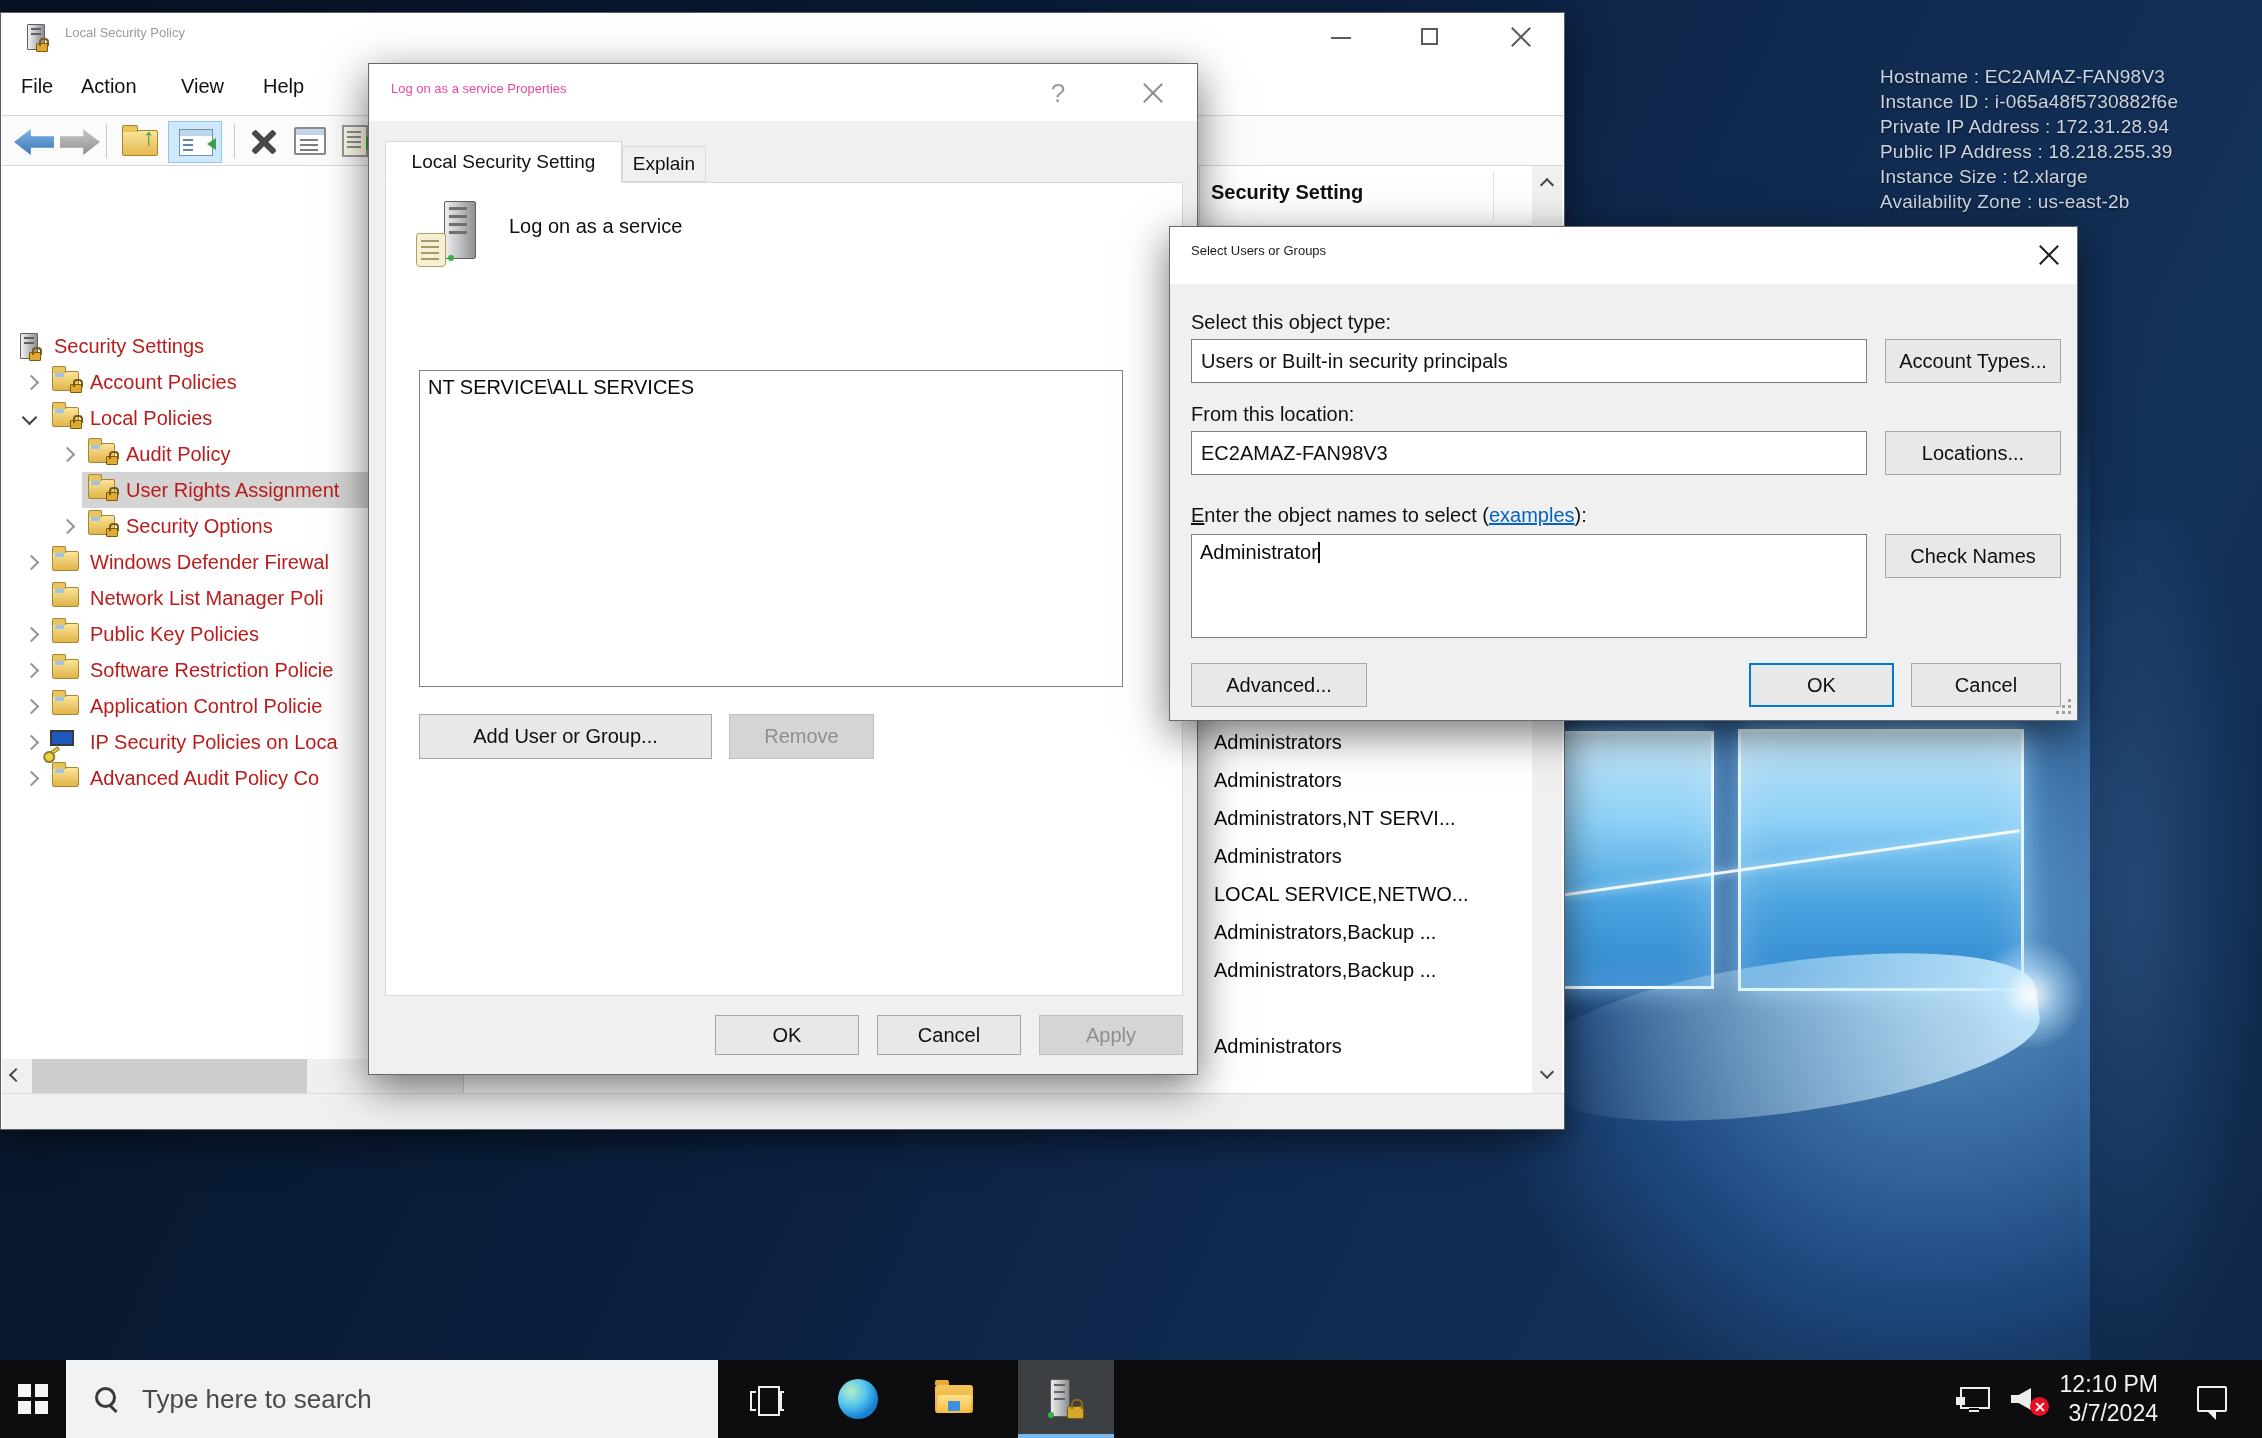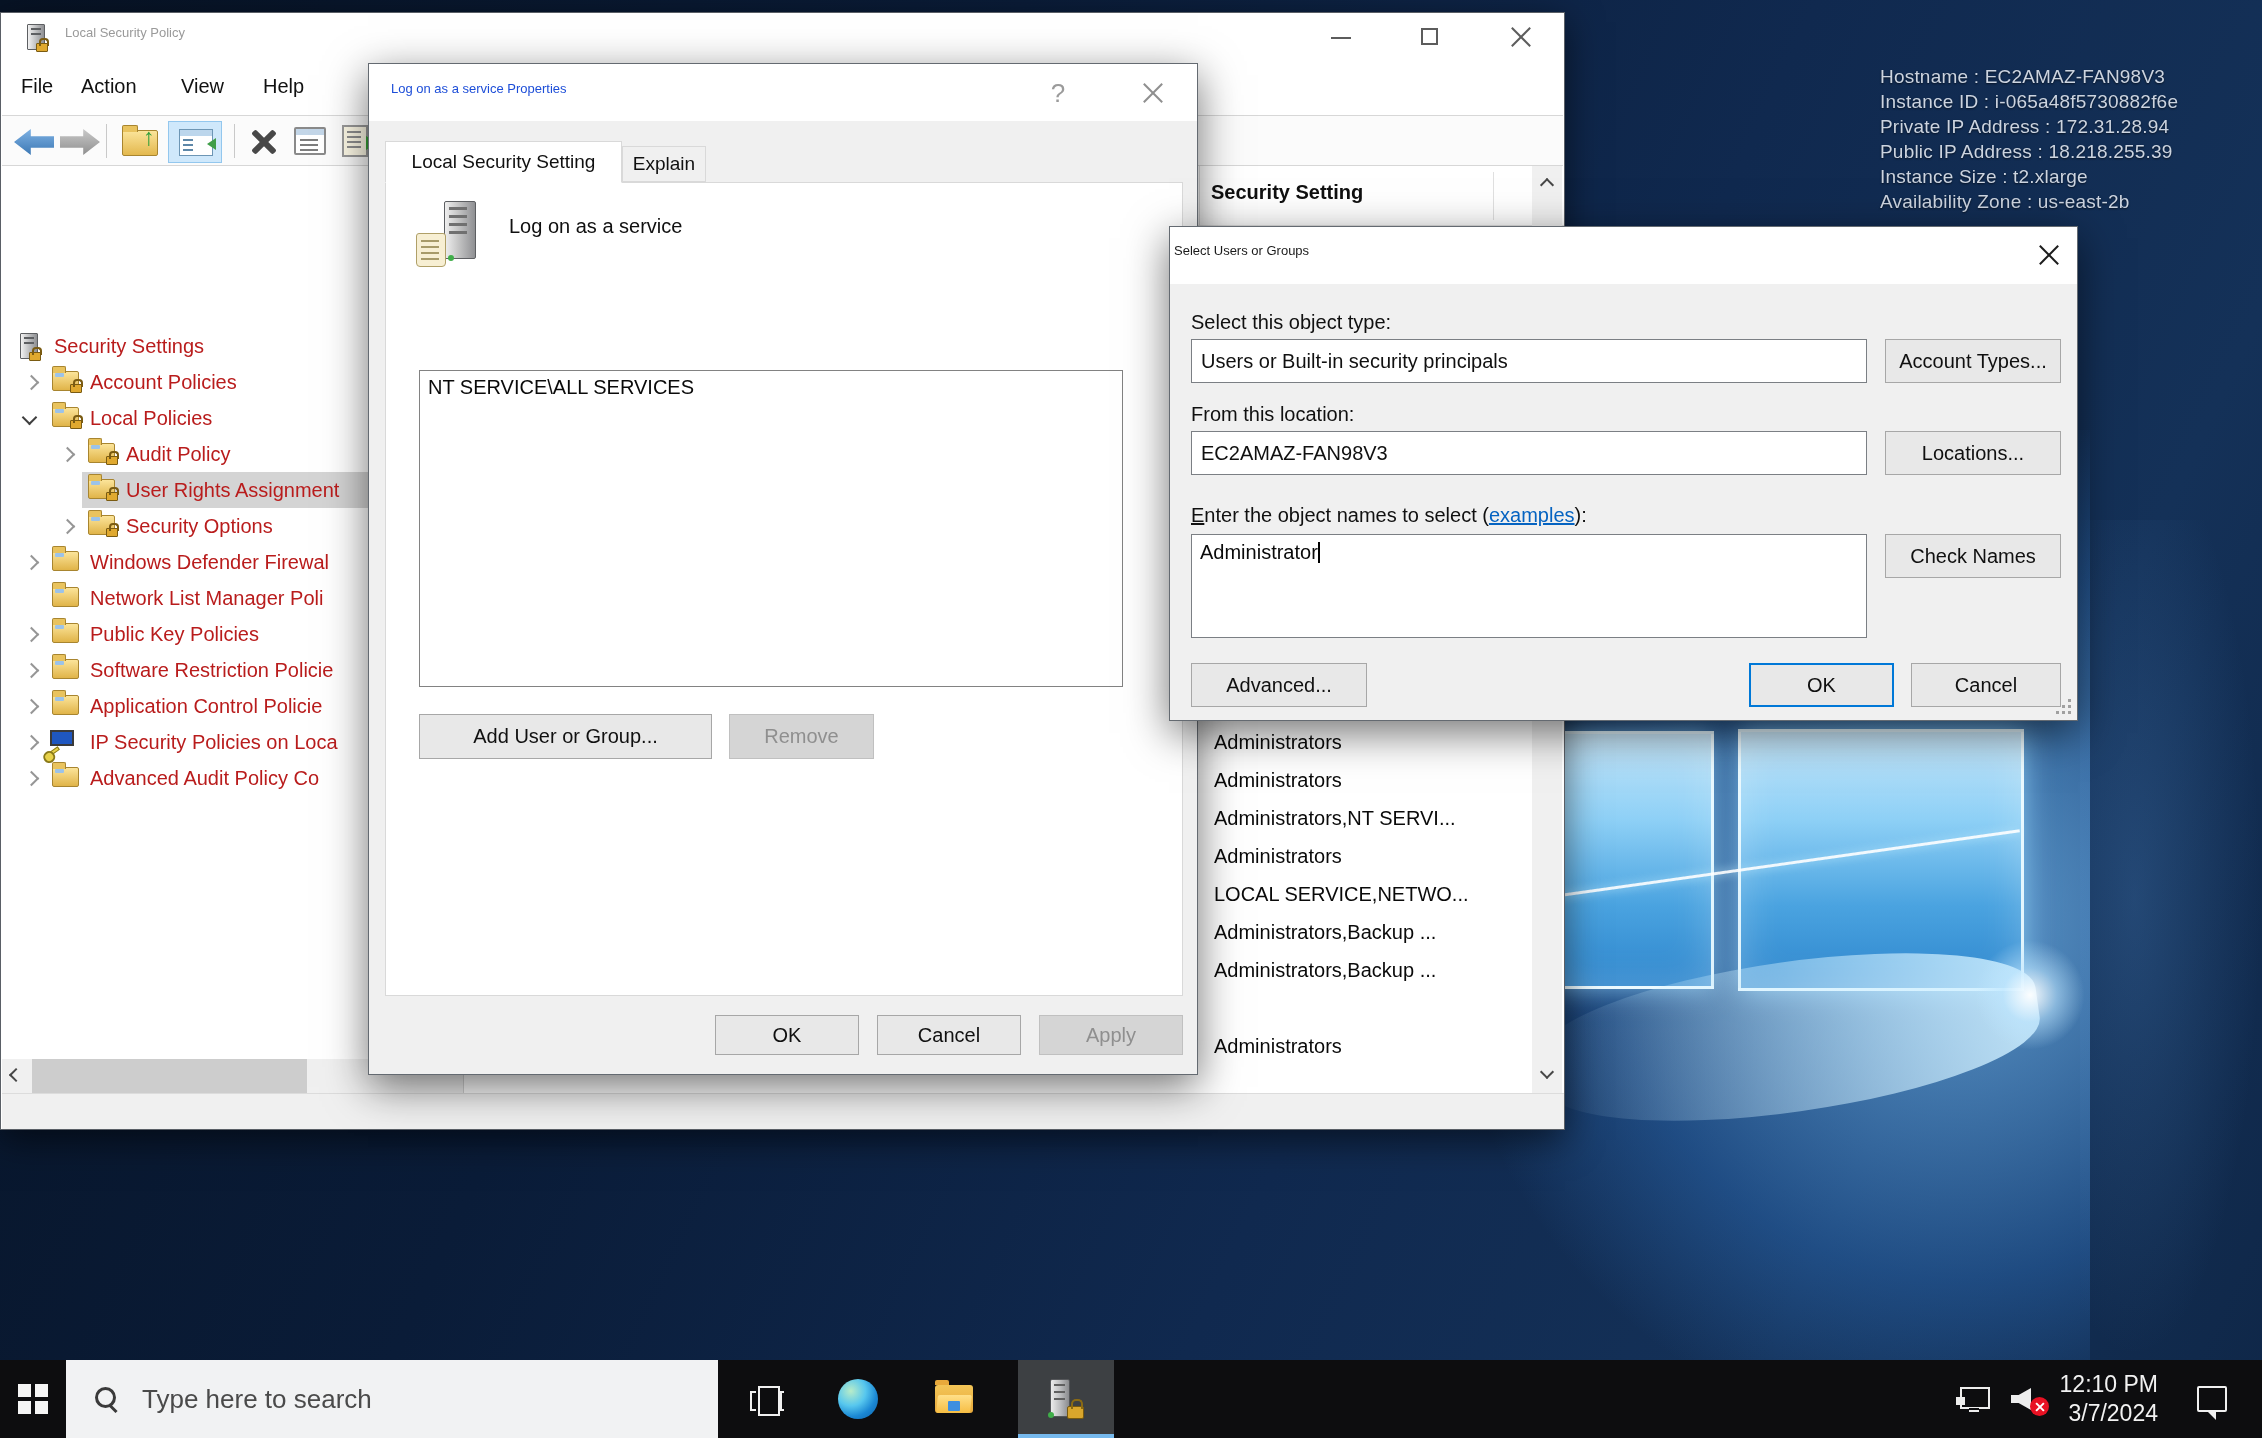--- a/index.html
+++ b/index.html
@@ -395,21 +395,21 @@
           <span class="sb-chev" style="left:10px; top:8px; transform:rotate(45deg);"></span>
         </span>
       </div>
     </div>
 
     <div class="abs" style="left:1px; top:1080px; width:1562px; height:36px; background:#f0f0f0; border-top:1px solid #dcdcdc;"></div>
   </div>
 
   <div class="abs dlg" style="left:368px; top:63px; width:830px; height:1012px; z-index:20;">
     <div class="titlebar" style="height:57px;">
-      <span class="ttl" style="left:22px; top:17px; color:#1d4ed8;">Log on as a service Properties</span>
+      <span class="ttl" style="left:22px; top:17px; color:#ec4899;">Log on as a service Properties</span>
       <span class="ctl-help" style="left:666px; top:7px; color:#9b9b9b; font-size:26px; text-align:center; line-height:44px;">?</span>
       <span class="ctl-x" style="left:761px; top:7px;">
         <span class="xline x1" style="background:#8f8f8f;"></span>
           <span class="xline x2" style="background:#8f8f8f;"></span>
       </span>
     </div>
 
     <div class="tab active" style="left:16px; top:77px; width:237px; height:42px;">Local Security Setting</div>
     <div class="tab" style="left:253px; top:82px; width:84px; height:36px;">Explain</div>
 
@@ -429,21 +429,21 @@
       <button class="btn disabled" style="left:343px; top:531px; width:145px; height:45px;">Remove</button>
     </div>
 
     <button class="btn" style="left:346px; top:951px; width:144px; height:40px;">OK</button>
     <button class="btn" style="left:508px; top:951px; width:144px; height:40px;">Cancel</button>
     <button class="btn disabled" style="left:670px; top:951px; width:144px; height:40px;">Apply</button>
   </div>
 
   <div class="abs dlg" style="left:1169px; top:226px; width:909px; height:495px; z-index:30;">
     <div class="titlebar" style="height:57px;">
-      <span class="ttl" style="left:4px; top:16px; color:#1a1a1a;text-align:center;">Select Users or Groups</span>
+      <span class="ttl" style="left:21px; top:16px; color:#1a1a1a;text-align:center;">Select Users or Groups</span>
       <span class="ctl-x" style="left:856px; top:6px;">
         <span class="xline x1" style="background:#1c1c1c;"></span>
           <span class="xline x2" style="background:#1c1c1c;"></span>
       </span>
     </div>
 
     <span class="lbl" style="left:21px; top:84px;">Select this object type:</span>
     <div class="tb" style="left:21px; top:112px; width:676px; height:44px;">
       <span>Users or Built-in security principals</span>
     </div>

